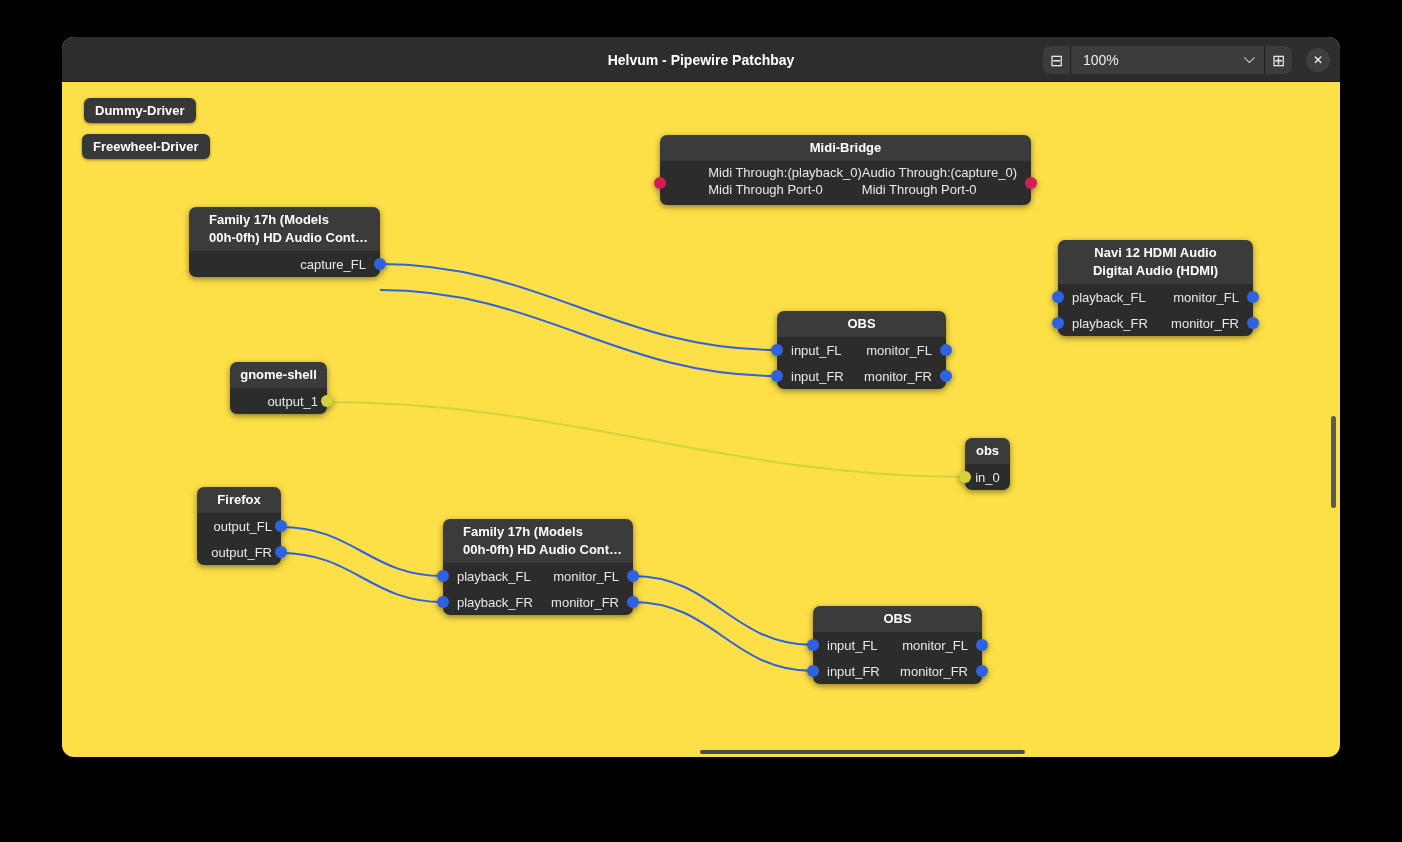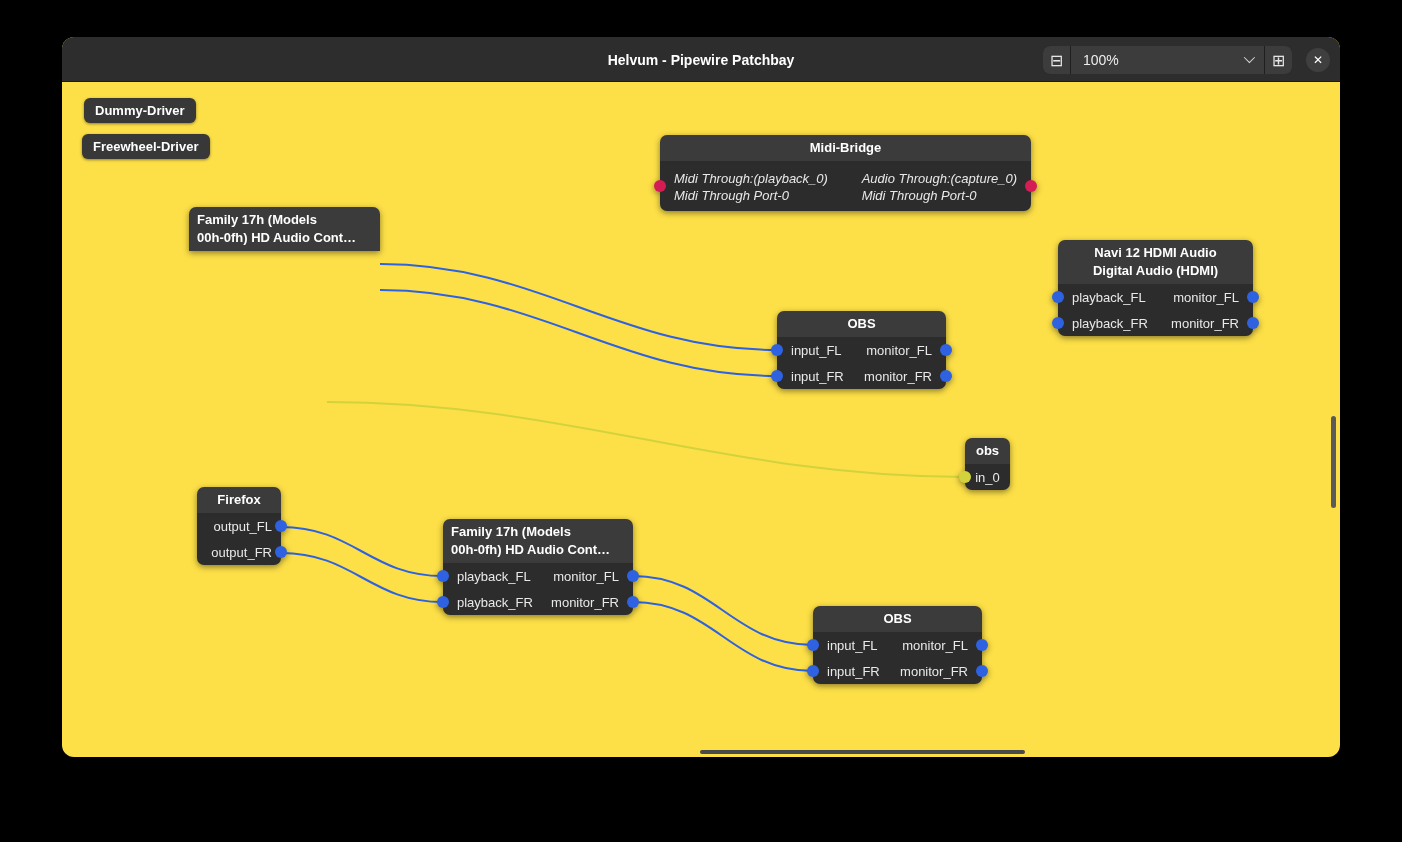--- a/index.html
+++ b/index.html
@@ -56,39 +56,39 @@
 
   
   .pill {
     position:absolute; background:#383838; border-radius:6px; padding:4px 11px;
     font-weight:bold; font-size:13px; color:#fff; line-height:17px;
     box-shadow:0 1px 3px rgba(0,0,0,.45); white-space:nowrap;
   }
   .node { position:absolute; font-size:13px; color:#e9e9e9; filter:drop-shadow(0 2px 3px rgba(0,0,0,.45)); }
   .node-header {
     background:#3b3b3b; border-radius:7px 7px 0 0; font-weight:bold;
-    padding:4px 8px; line-height:18px; color:#fff; white-space:nowrap; overflow:hidden;
+    padding:4px 20px; line-height:18px; color:#fff; white-space:nowrap; overflow:hidden;
   }
   .node-header.center { text-align:center; }
   .node-body { position:relative; background:#2c2c2c; border-radius:0 0 7px 7px; }
 
   .port-row { position:relative; height:26px; display:flex; align-items:center; padding:0 14px; }
   .port-row.both { justify-content:space-between; }
   .port-row.out-only { justify-content:flex-end; }
   .port-row.in-only { justify-content:center; }
   .port-row.tight { padding:0 9px; }
   .plabel { white-space:nowrap; }
 
   .dot {
     position:absolute; width:12px; height:12px; border-radius:50%;
     top:50%; margin-top:-6px; background:#2e62e0; cursor:pointer;
   }
   .dot.l { left:-6px; } .dot.r { right:-6px; }
 
-  .midi-body { display:flex; justify-content:space-between; align-items:center; padding:9px 14px 7px;font-style:italic; }
+  .midi-body { display:flex; justify-content:flex-end; align-items:center; padding:3px 14px 7px; }
   .midi-lines div { line-height:17px; white-space:nowrap; }
 
   
   .vscroll { position:absolute; right:4px; top:334px; width:5px; height:92px; background:#5a5a5a; border-radius:3px; }
   .hscroll { position:absolute; left:638px; top:668px; width:325px; height:4px; background:#4a4a4a; border-radius:2px; }
 </style>
 </head>
 <body>
 
 <div class="window">
@@ -146,20 +146,24 @@
         <span class="dot r" style="background-color: rgb(212, 28, 85);"></span>
       </div>
     </div>
 
     <div class="node" style="left:127px;top:125px;width:191px;">
       <div class="node-header">
         <div>Family 17h (Models</div>
         <div>00h-0fh) HD Audio Cont…</div>
       </div>
       <div class="node-body">
+        <div class="port-row out-only">
+          <span class="plabel">capture_FL</span>
+          <span class="dot r" style="background-color: rgb(46, 98, 224);"></span>
+        </div>
       </div>
     </div>
 
     <div class="node" style="left:996px;top:158px;width:195px;">
       <div class="node-header center">
         <div>Navi 12 HDMI Audio</div>
         <div>Digital Audio (HDMI)</div>
       </div>
       <div class="node-body">
         <div class="port-row both">
@@ -188,20 +192,29 @@
         </div>
         <div class="port-row both">
           <span class="dot l" style="background-color: rgb(46, 98, 224);"></span>
           <span class="plabel">input_FR</span>
           <span class="plabel">monitor_FR</span>
           <span class="dot r" style="background-color: rgb(46, 98, 224);"></span>
         </div>
       </div>
     </div>
 
+    <div class="node" style="left:168px;top:280px;width:97px;">
+      <div class="node-header center" style="padding:4px 5px;">gnome-shell</div>
+      <div class="node-body">
+        <div class="port-row out-only tight">
+          <span class="plabel">output_1</span>
+          <span class="dot r" style="background-color: rgb(210, 211, 60);"></span>
+        </div>
+      </div>
+    </div>
 
     <div class="node" style="left:903px;top:356px;width:45px;">
       <div class="node-header center" style="padding:4px 5px;">obs</div>
       <div class="node-body">
         <div class="port-row in-only tight">
           <span class="dot l" style="background-color: rgb(210, 211, 60);"></span>
           <span class="plabel">in_0</span>
         </div>
       </div>
     </div>

